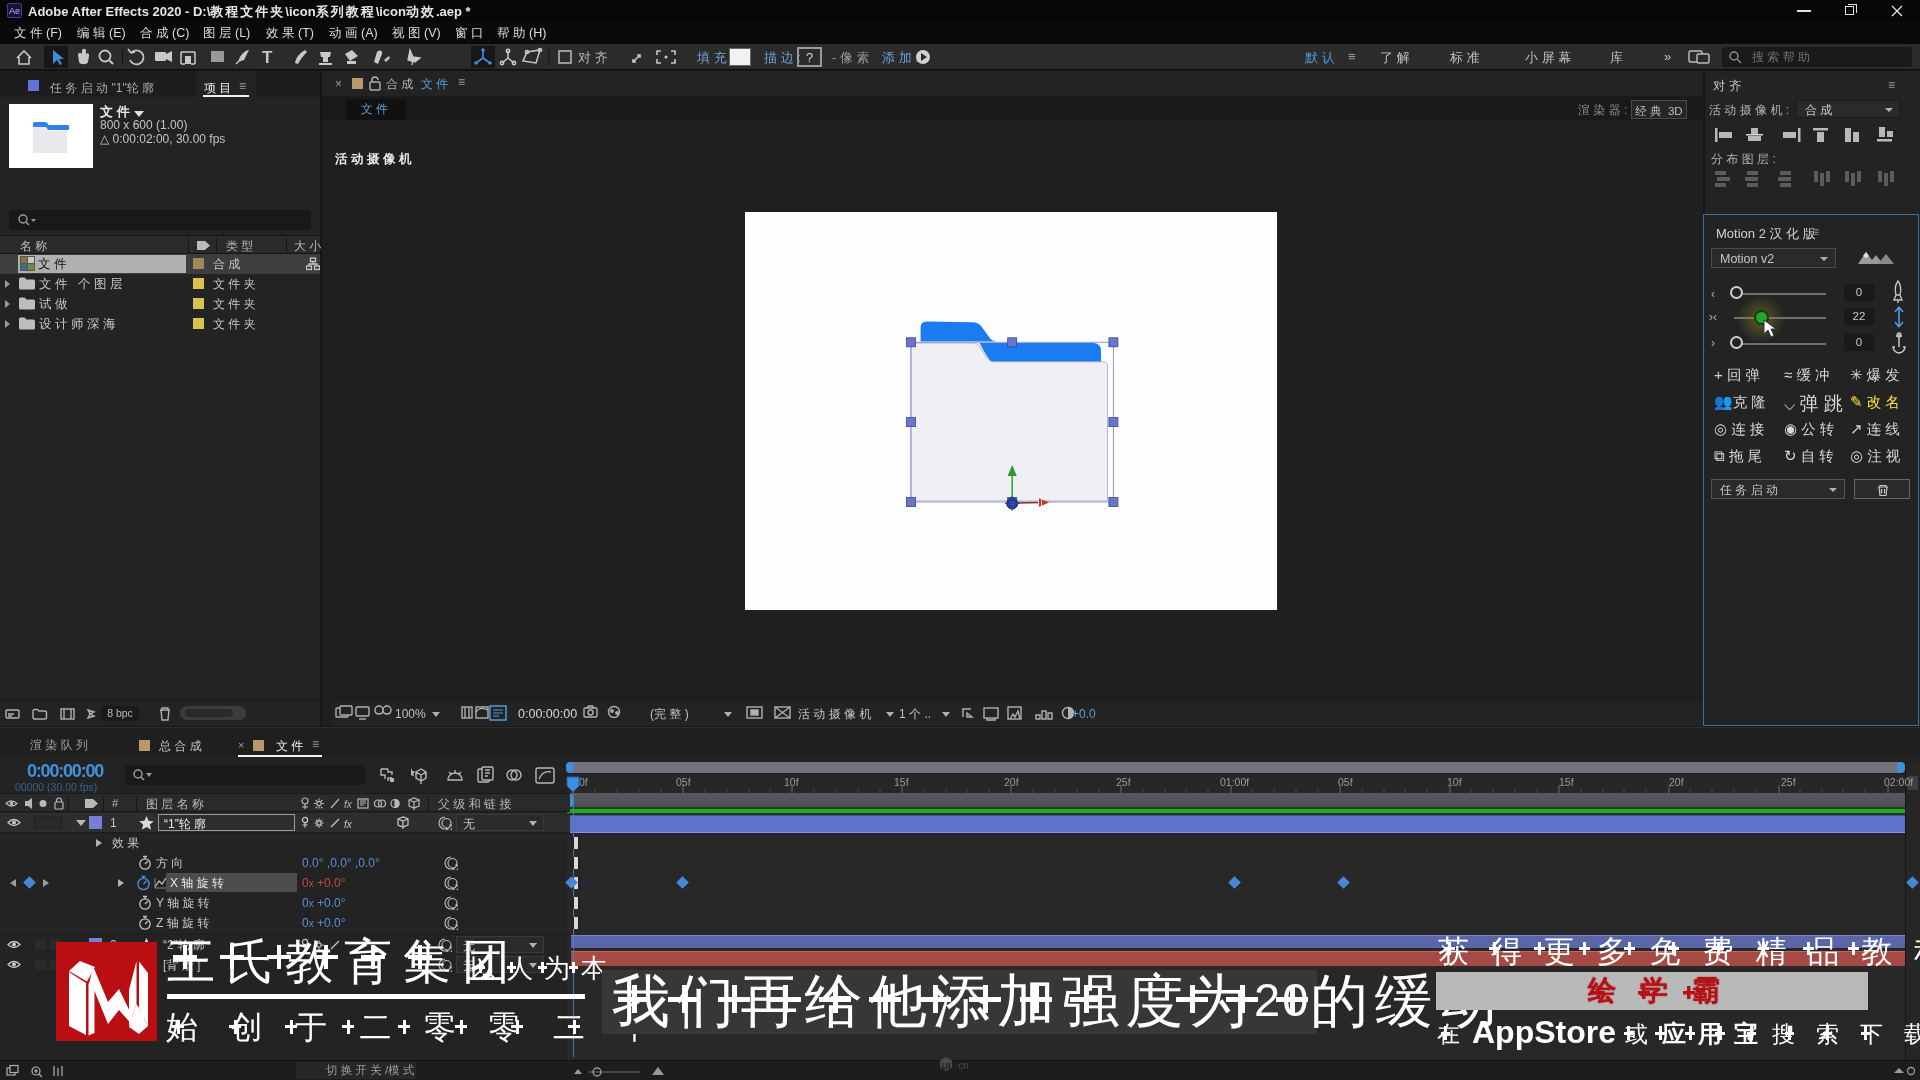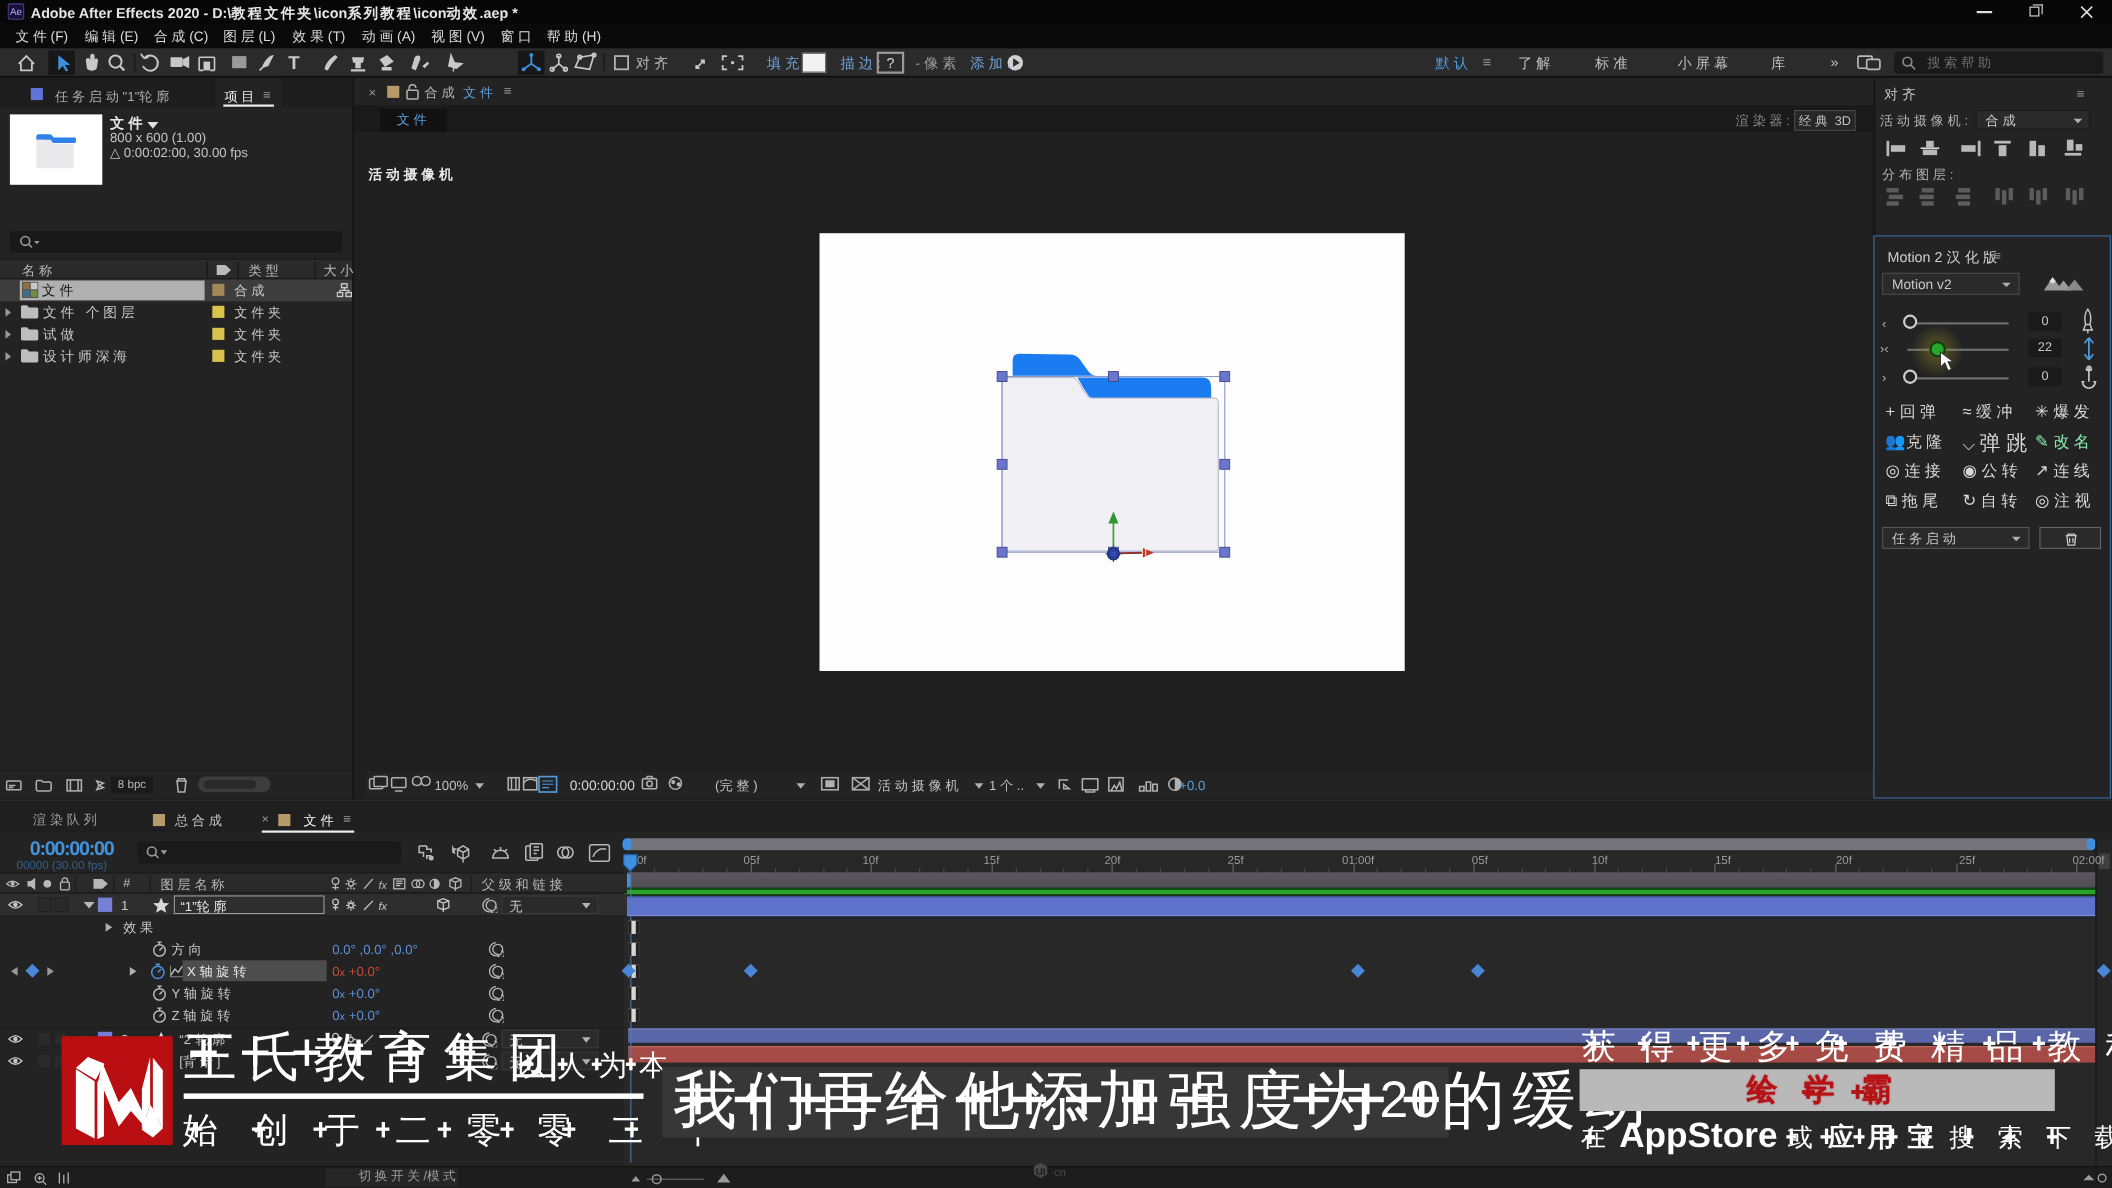--- a/index.html
+++ b/index.html
@@ -437,21 +437,21 @@
     <svg class="a" style="left:187px;top:116px;" width="16" height="24" viewBox="0 0 16 24">
           <path d="M8 2 v14 M8 22 a7 7 0 0 1 -6 -6 l2 0 M8 22 a7 7 0 0 0 6 -6 l-2 0 M5 5 h6" stroke="#c8c8c8" stroke-width="1.5" fill="none"></path>
           <circle cx="8" cy="4" r="2" fill="none" stroke="#c8c8c8" stroke-width="1.3"></circle>
         </svg>
 
     <div class="a tx" style="left:10px;top:152px;color:#d8d8d8;font-size:15px;">+ <span class="cjk" style="font-size:14.5px;">回弹</span></div>
     <div class="a tx" style="left:80px;top:152px;color:#d8d8d8;font-size:15px;">≈ <span class="cjk" style="font-size:14.5px;">缓冲</span></div>
     <div class="a tx" style="left:146px;top:152px;color:#d8d8d8;font-size:15px;">✳ <span class="cjk" style="font-size:14.5px;">爆发</span></div>
     <div class="a tx" style="left:10px;top:179px;color:#d8d8d8;font-size:15px;">👥<span class="cjk" style="font-size:14.5px;">克隆</span></div>
     <div class="a tx" style="left:80px;top:179px;color:#d8d8d8;font-size:15px;">⌵ <span class="cjk" style="font-size:19px;">弹跳</span></div>
-    <div class="a tx" style="left:146px;top:179px;color:#86efac;font-size:15px;">✎ <span class="cjk" style="font-size:14.5px;">改名</span></div>
+    <div class="a tx" style="left:146px;top:179px;color:#fde047;font-size:15px;">✎ <span class="cjk" style="font-size:14.5px;">改名</span></div>
     <div class="a tx" style="left:10px;top:206px;color:#d8d8d8;font-size:15px;">◎ <span class="cjk" style="font-size:14.5px;">连接</span></div>
     <div class="a tx" style="left:80px;top:206px;color:#d8d8d8;font-size:15px;">◉ <span class="cjk" style="font-size:14.5px;text-align:center;">公转</span></div>
     <div class="a tx" style="left:146px;top:206px;color:#d8d8d8;font-size:15px;">↗ <span class="cjk" style="font-size:14.5px;">连线</span></div>
     <div class="a tx" style="left:10px;top:233px;color:#d8d8d8;font-size:15px;">⧉ <span class="cjk" style="font-size:14.5px;">拖尾</span></div>
     <div class="a tx" style="left:80px;top:233px;color:#d8d8d8;font-size:15px;">↻ <span class="cjk" style="font-size:14.5px;">自转</span></div>
     <div class="a tx" style="left:146px;top:233px;color:#d8d8d8;font-size:15px;">◎ <span class="cjk" style="font-size:14.5px;">注视</span></div>
 
     <div class="a ddown" style="left:7px;top:264px;width:134px;height:20px;border:1px solid #555;">
       <span class="tx cjk" style="position:absolute;left:8px;top:4px;font-size:12px;">任务启动</span>
       <span class="a" style="right:7px;top:8px;width:0;height:0;border-top:4px solid #b0b0b0;border-left:4px solid transparent;border-right:4px solid transparent;"></span>

